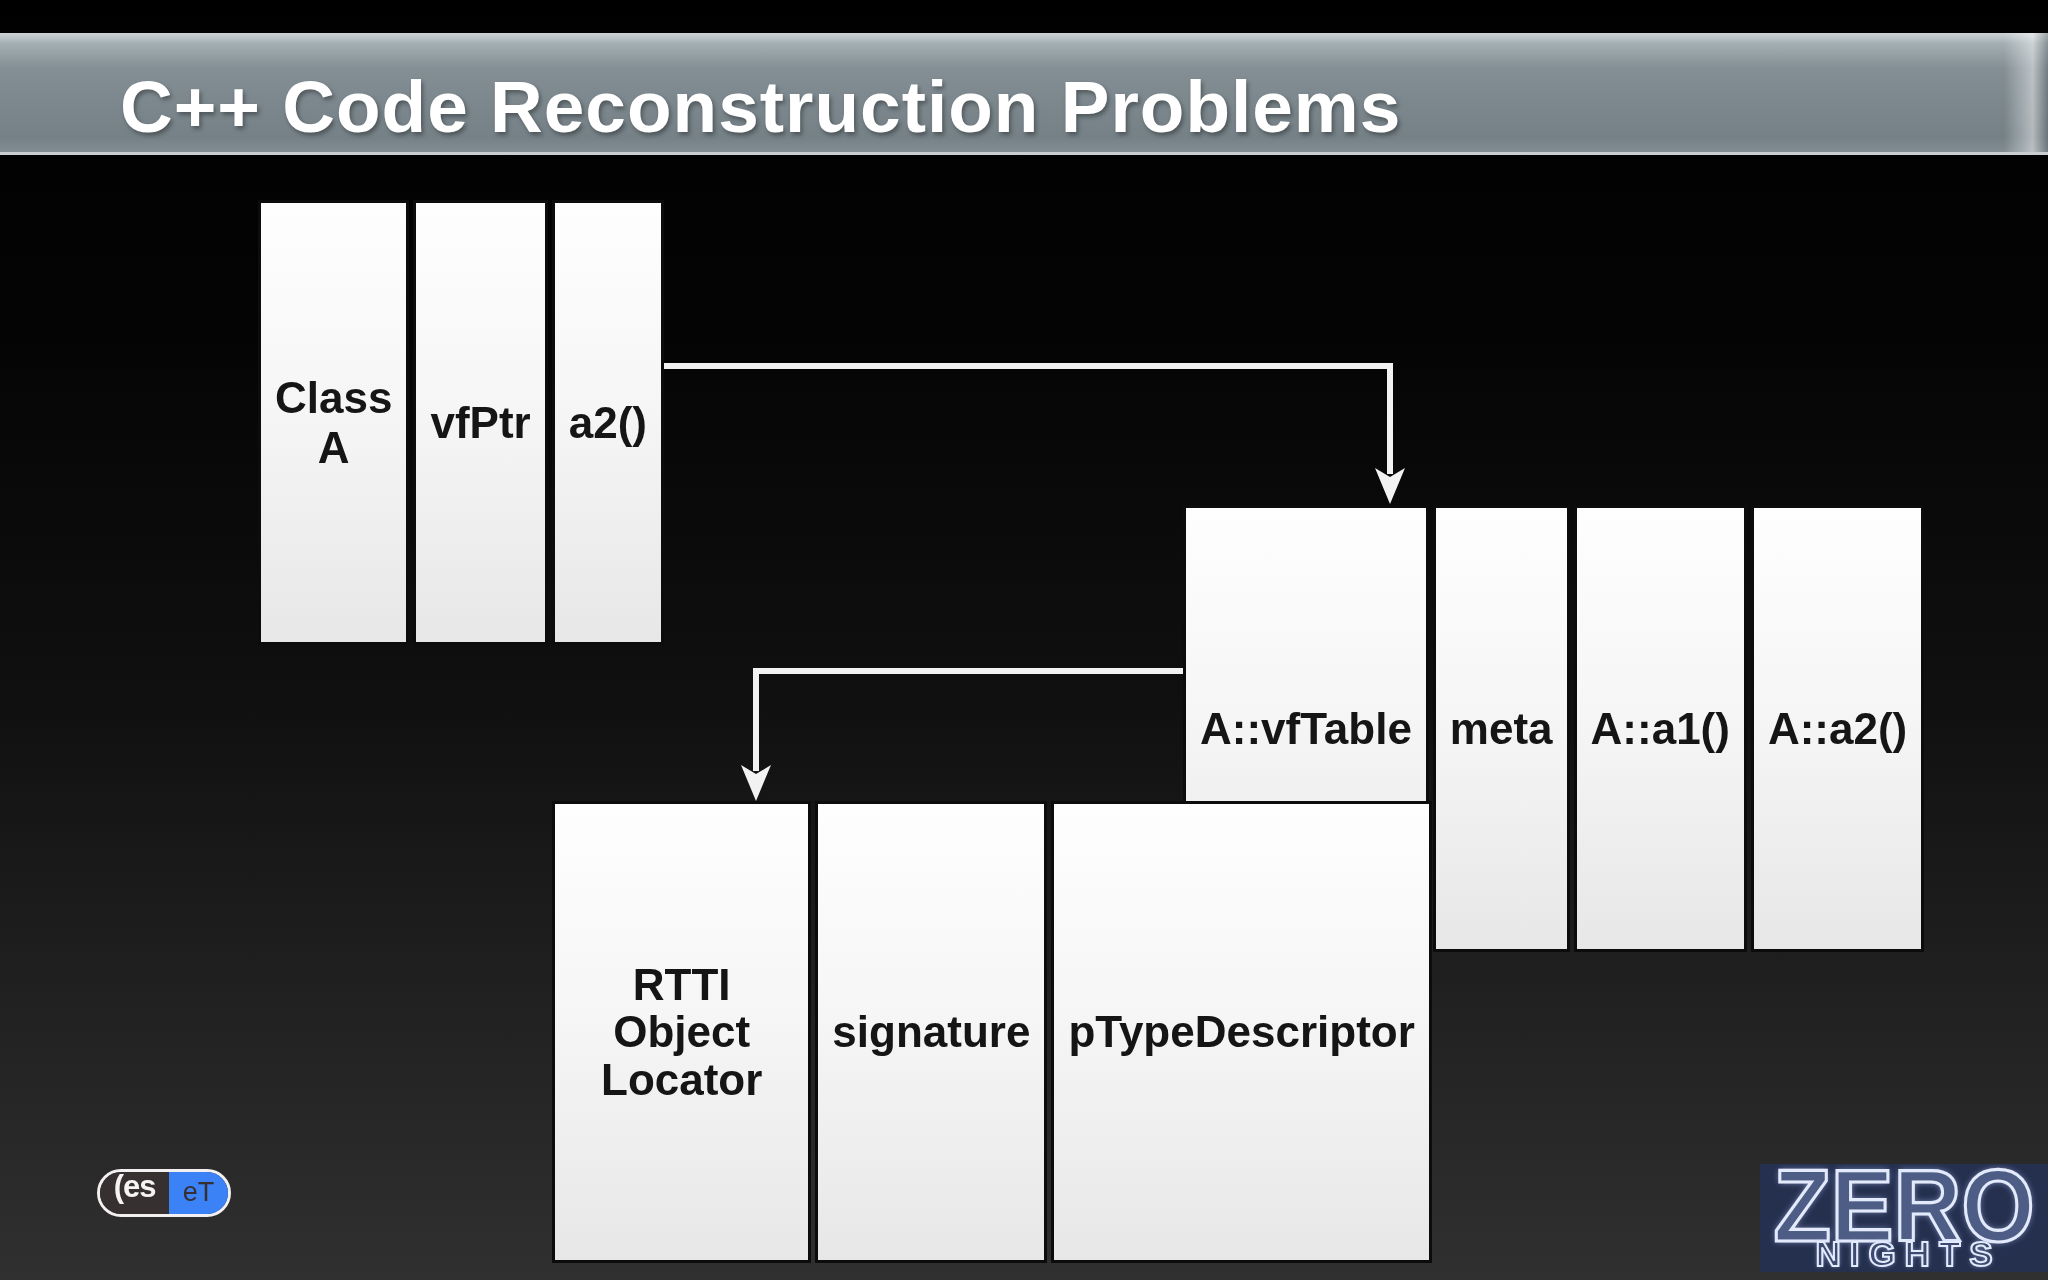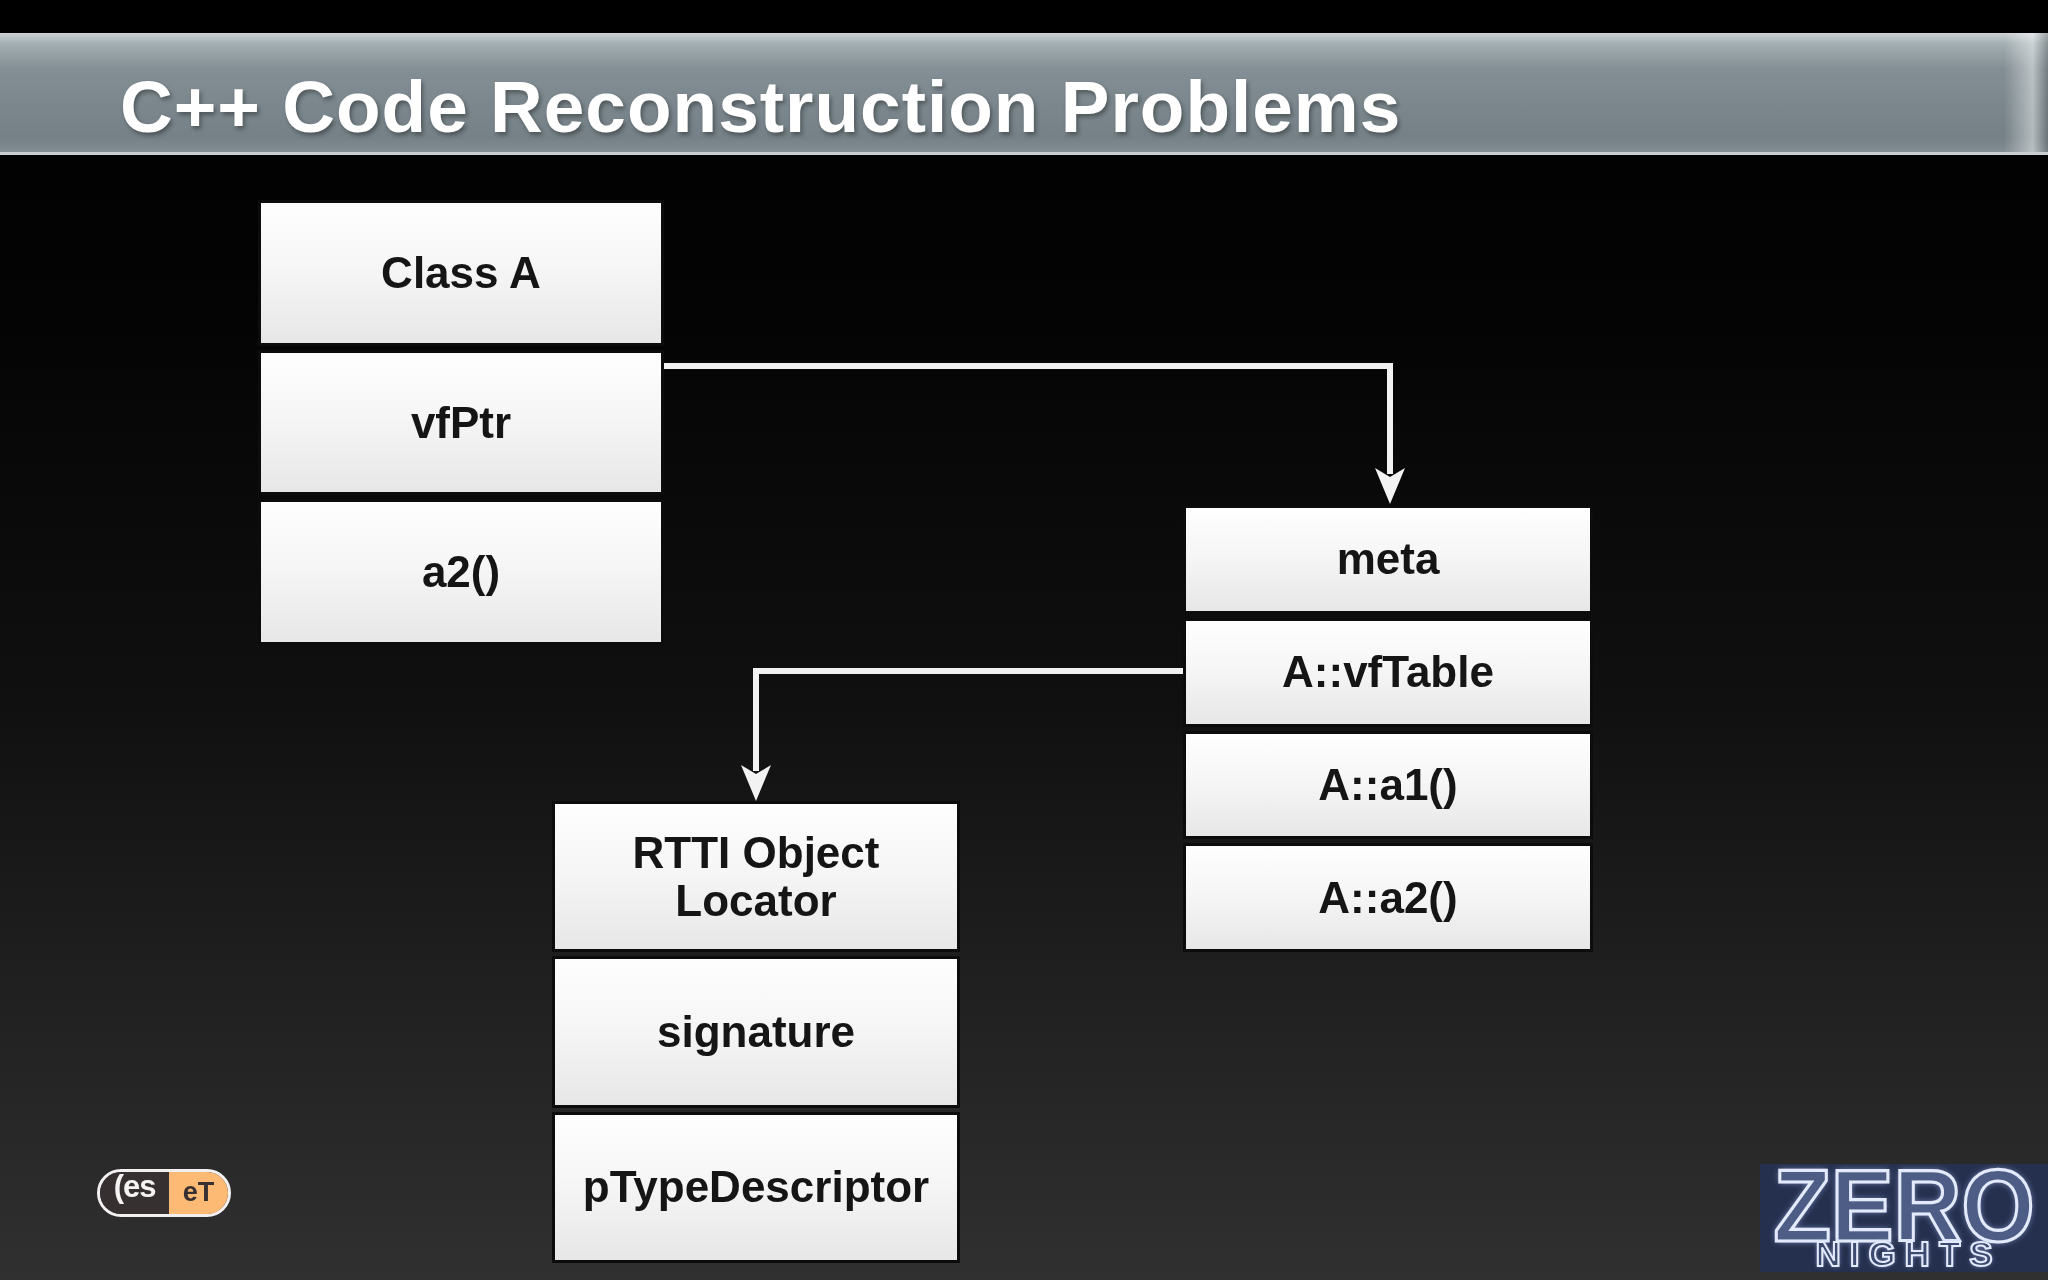--- a/index.html
+++ b/index.html
@@ -47,21 +47,20 @@
     color: #ffffff;
     letter-spacing: 1px;
     text-shadow: 2px 3px 4px rgba(0,0,0,0.35);
     white-space: nowrap;
   }
 
   
   .uml-box {
     position: absolute;
     display: flex;
-    flex-direction: column;
     gap: 4px;
   }
   .uml-cell {
     flex: 1;
     box-sizing: border-box;
     border: 3px solid #0c0c0c;
     background: linear-gradient(180deg, #fefefe 0%, #f6f6f6 45%, #e7e7e7 100%);
     display: flex;
     align-items: center;
     justify-content: center;
@@ -111,26 +110,26 @@
     display: flex;
     align-items: center;
     justify-content: center;
     font-weight: bold;
     font-size: 31px;
     letter-spacing: -1px;
     padding-bottom: 13px;
   }
   .eset-right {
     flex: 1;
-    background: #fdba74;
+    background: #3b82f6;
     color: #363031;
     display: flex;
     align-items: center;
     justify-content: center;
-    font-weight: bold;
+    font-weight: normal;
     font-size: 27px;
     letter-spacing: 0px;
     padding-bottom: 2px;
   }
 
   
   .zn-logo {
     position: absolute;
     left: 1760px;
     top: 1164px;
@@ -190,22 +189,22 @@
     </g>
   </svg>
 
   <div class="uml-box" id="box-class-a">
     <div class="uml-cell">Class A</div>
     <div class="uml-cell">vfPtr</div>
     <div class="uml-cell">a2()</div>
   </div>
 
   <div class="uml-box" id="box-vftable">
+    <div class="uml-cell">A::vfTable</div>
     <div class="uml-cell">meta</div>
-    <div class="uml-cell">A::vfTable</div>
     <div class="uml-cell">A::a1()</div>
     <div class="uml-cell">A::a2()</div>
   </div>
 
   <div class="uml-box" id="box-rtti">
     <div class="uml-cell two-line">RTTI Object Locator</div>
     <div class="uml-cell">signature</div>
     <div class="uml-cell">pTypeDescriptor</div>
   </div>
 

